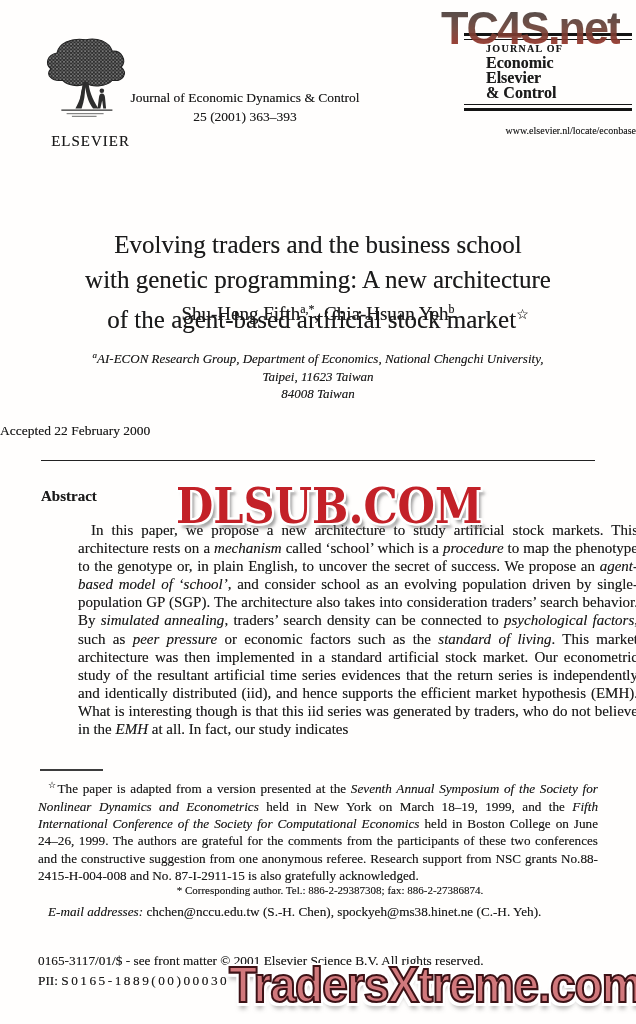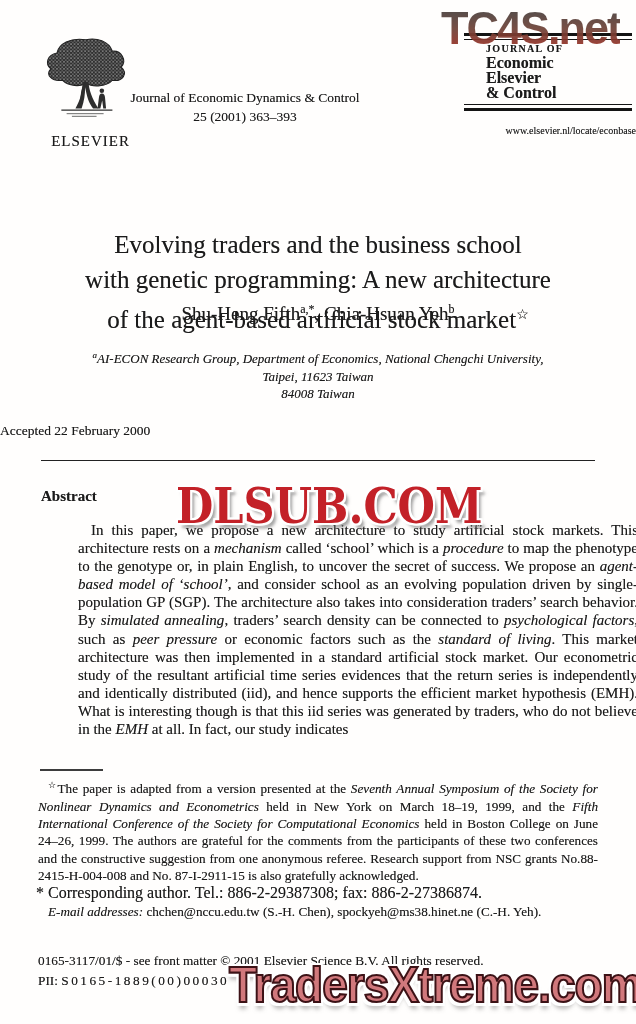--- a/index.html
+++ b/index.html
@@ -62,21 +62,21 @@
   .rule-main{position:absolute;top:460px;left:41px;width:554px;border-top:1.5px solid #222;}
   
   .abstract-heading{position:absolute;top:488px;left:41px;font-size:15px;font-weight:bold;}
   .abstract-body{position:absolute;top:521px;left:38px;width:560px;
     font-size:15px;line-height:18.1px;text-align:justify;text-indent:13px;margin-left:40px;}
   
   .footnote-rule{position:absolute;top:769px;left:40px;width:63px;border-top:2px solid #3d3d3d;}
   .footnote-star{position:absolute;top:777px;left:38px;width:560px;
     font-size:13.2px;line-height:17.3px;text-align:justify;text-indent:10px;}
   .footnote-star sup{font-size:9px;}
-  .corresponding{position:absolute;top:884px;left:26px;width:560px;font-size:16px;text-indent:10px;}
+  .corresponding{position:absolute;top:884px;left:45px;width:560px;font-size:11px;text-indent:10px;text-align:center;}
   .emails{position:absolute;top:904px;left:38px;width:560px;font-size:13.2px;text-indent:10px;}
   
   .imprint{position:absolute;top:951px;left:38px;width:560px;font-size:13.3px;line-height:19.5px;}
   .pii{letter-spacing:2.5px;}
   i{font-style:italic;text-align:right;}
 </style>
 </head>
 <body>
 
 <div class="page">

